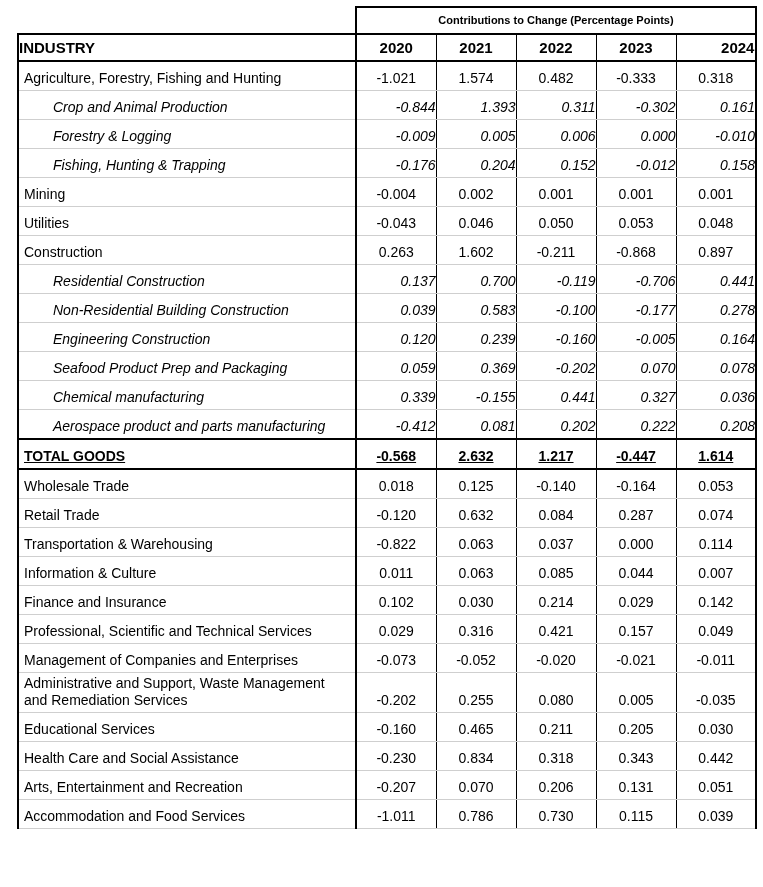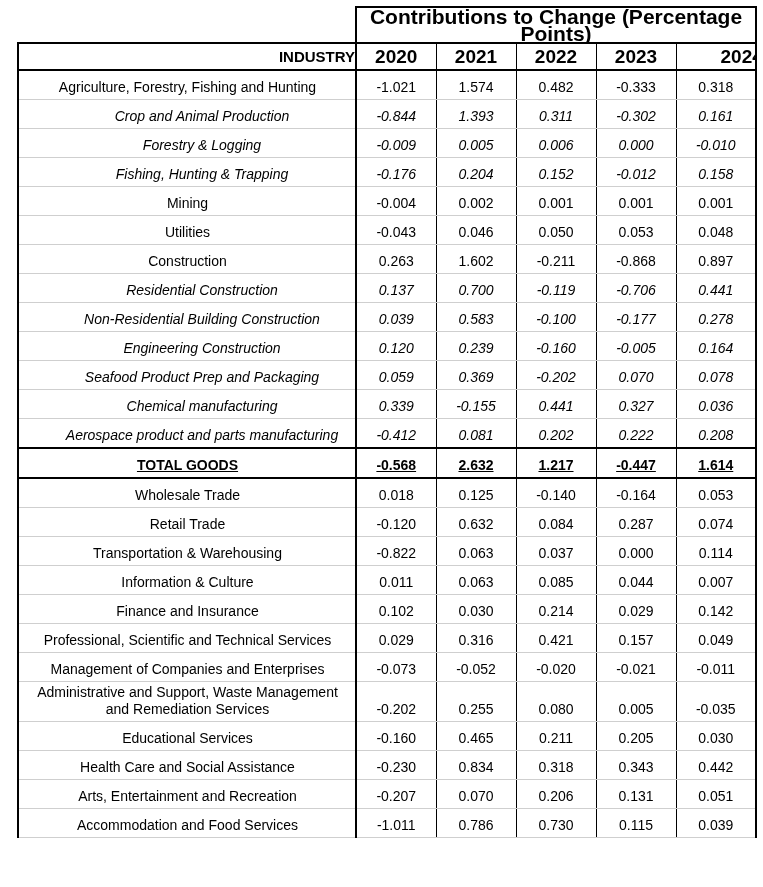--- a/index.html
+++ b/index.html
@@ -32,70 +32,70 @@
   
   .corner {
     border: none;
     background: #ffffff;
   }
 
   
   .title-cell {
     border: 2px solid #000000;
     font-weight: bold;
-    font-size: 21px;
+    font-size: 11px;
     text-align: center;
     height: 25px;
     vertical-align: middle;
   }
 
   
   .industry-h {
     border: 2px solid #000000;
     font-weight: bold;
     font-size: 15px;
-    text-align: right;
+    text-align: left;
     height: 25px;
     vertical-align: middle;
   }
   .year-h {
     border-top: 2px solid #000000;
     border-bottom: 2px solid #000000;
     border-right: 1px solid #000000;
     font-weight: bold;
-    font-size: 19px;
+    font-size: 15px;
     text-align: center;
     vertical-align: middle;
   }
   .year-h.last { border-right: 2px solid #000000; padding-left: 44px; }
 
   
   tbody td { height: 23px; }
   .label-cell {
     border-left: 2px solid #000000;
     border-right: 2px solid #000000;
     border-bottom: 1px solid #cfcfcf;
-    text-align: center;
+    text-align: left;
     vertical-align: bottom;
     padding: 2px 4px 3px 5px;
   }
   .value-cell {
     border-right: 1px solid #000000;
     border-bottom: 1px solid #cfcfcf;
     text-align: center;
     vertical-align: bottom;
     padding: 2px 0 3px 0;
   }
   .value-cell.last { border-right: 2px solid #000000; }
 
   tr.sub .label-cell {
     font-style: italic;
     padding-left: 34px;
   }
-  tr.sub .value-cell { font-style: italic; }
+  tr.sub .value-cell { font-style: italic; text-align: right; }
 
   tr.total td {
     font-weight: bold;
     border-top: 2px solid #000000;
     border-bottom: 2px solid #000000;
     text-decoration: underline;
   }
 </style>
 </head>
 <body>

